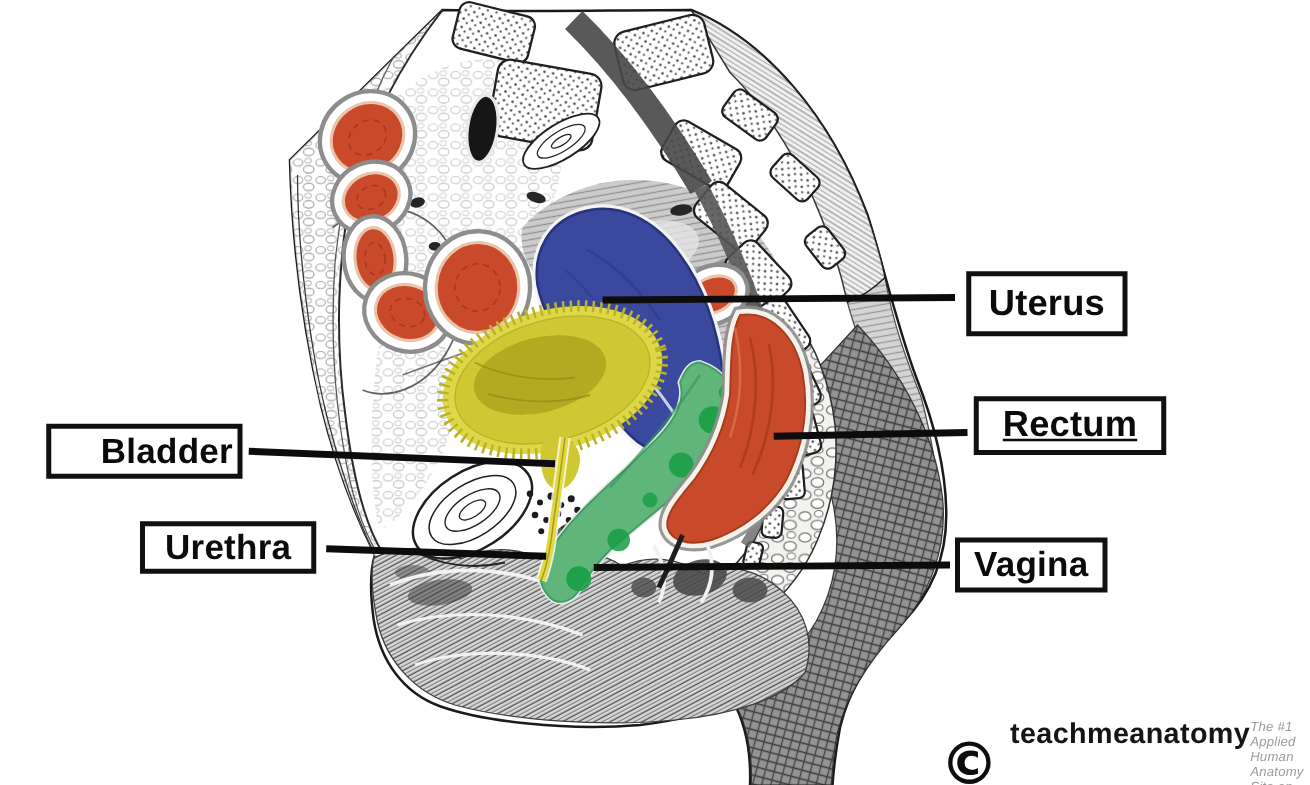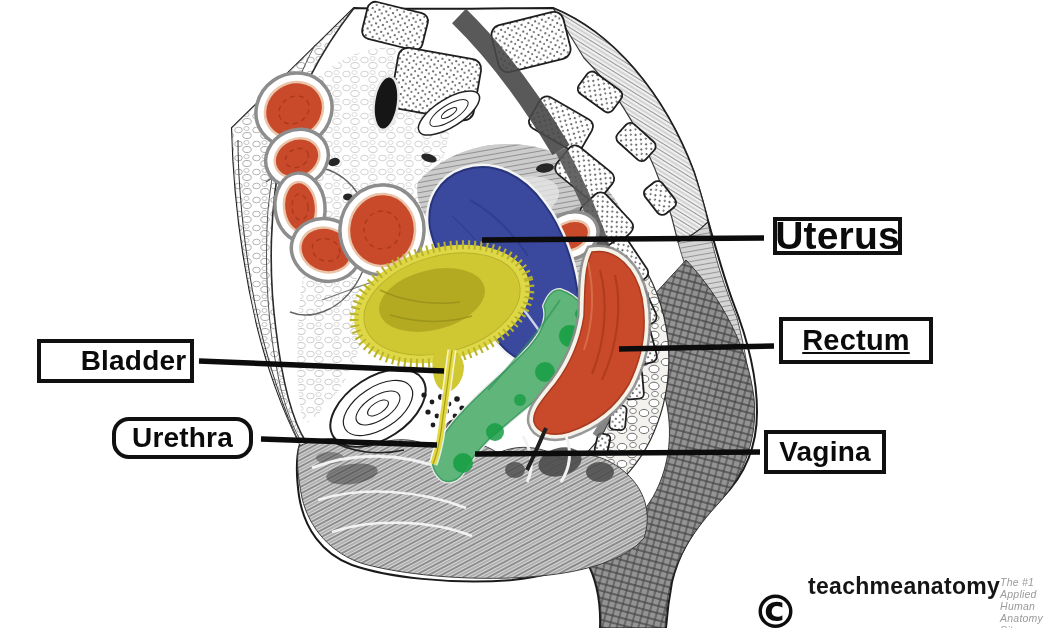--- a/index.html
+++ b/index.html
@@ -2,24 +2,24 @@
 <html><head>
 <meta charset="utf-8">
 <style>
   html,body{margin:0;padding:0;background:#ffffff;}
   .stage{position:relative;width:1048px;height:628px;background:#ffffff;overflow:hidden;
          font-family:"Liberation Sans",sans-serif;}
   .stage svg{position:absolute;left:0;top:0;}
   .callout{position:absolute;box-sizing:border-box;border:4px solid #101010;background:#ffffff;
            display:flex;align-items:center;justify-content:center;
            font-weight:700;font-size:28px;color:#0b0b0b;letter-spacing:0.2px;}
-  #lbl-uterus {left:773px;top:217px;width:129px;height:38px;font-size:39px;}
+  #lbl-uterus {left:773px;top:217px;width:129px;height:52px;font-size:29px;}
   #lbl-rectum {left:779px;top:317px;width:154px;height:47px;font-size:29px;text-decoration:underline;}
   #lbl-bladder{left:37px; top:339px;width:157px;height:44px;padding-left:36px;}
-  #lbl-urethra{left:112px;top:417px;width:141px;height:42px;border-radius:17px;}
+  #lbl-urethra{left:112px;top:417px;width:141px;height:42px;}
   #lbl-vagina {left:764px;top:430px;width:122px;height:44px;}
   .watermark{position:absolute;left:752px;top:574px;display:flex;align-items:center;}
   .wm-c{font-family:"DejaVu Sans",sans-serif;font-size:47px;font-weight:700;color:#0d0d0d;
         line-height:1;margin-right:9px;}
   .wm-col{display:flex;flex-direction:row;justify-content:center;}
   .wm-brand{font-size:23px;font-weight:700;color:#151515;line-height:1.05;letter-spacing:0.3px;}
   .wm-tagline{font-size:10.5px;color:#9b9b9b;margin-top:2px;letter-spacing:0.2px;font-style:italic;}
 </style>
 </head>
 <body>

